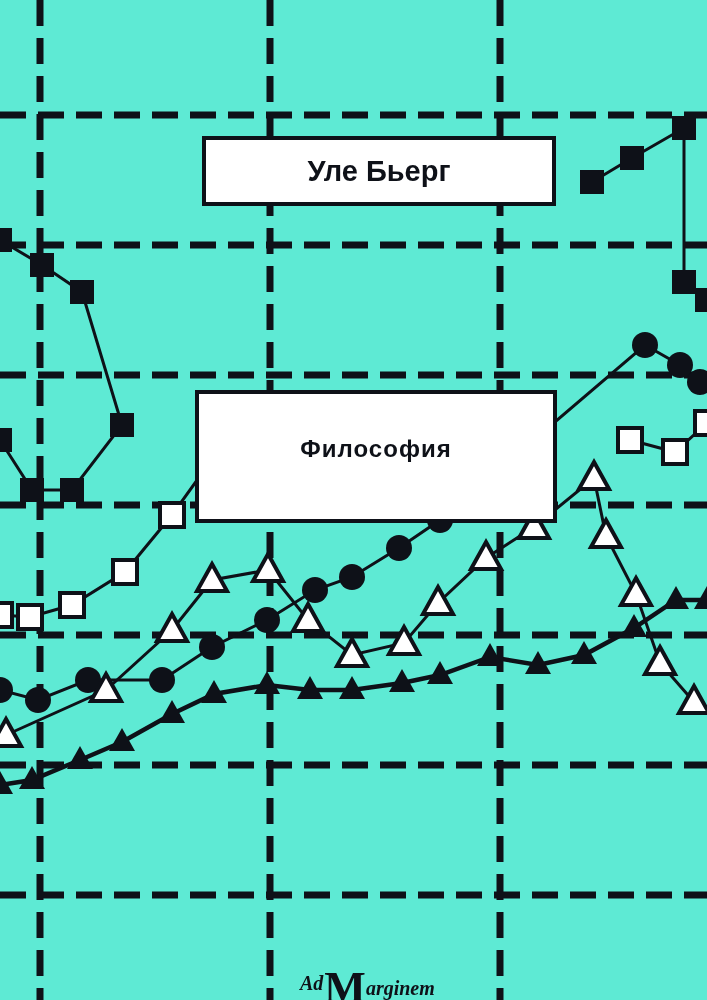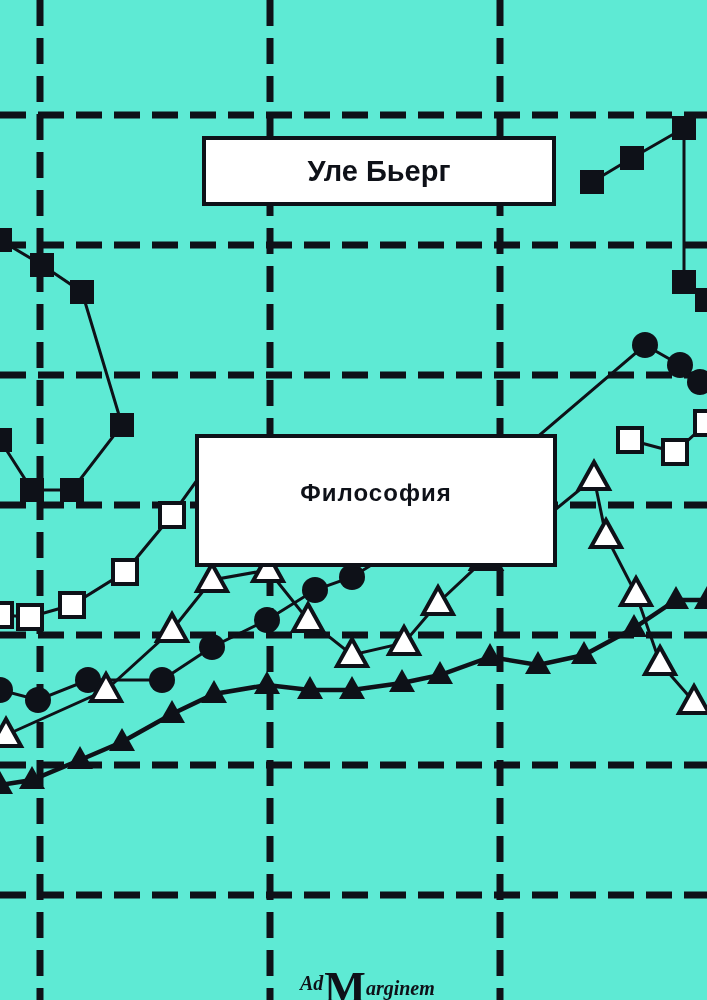--- a/index.html
+++ b/index.html
@@ -3,21 +3,21 @@
 <meta charset="utf-8">
 <style>
   html, body { margin: 0; padding: 0; background: #fdfdfd; }
   #cover { position: relative; width: 707px; height: 1000px; overflow: hidden; background: #5eead4; }
   #chart { position: absolute; left: 0; top: 0; width: 707px; height: 1000px; }
   .box { position: absolute; background: #ffffff; border: 4px solid #0e1118; box-sizing: border-box;
          display: flex; align-items: center; justify-content: center; text-align: center; color: #0e1118;
          font-family: "Liberation Sans", sans-serif; font-weight: bold; }
   #author-box { left: 202px; top: 136px; width: 354px; height: 70px; font-size: 29px; }
   #title-box { left: 86px; top: 192px; width: 570px; height: 210px; flex-direction: column; font-size: 54px; line-height: 57px; letter-spacing: 2px; }
-  #subtitle-box { left: 195px; top: 390px; width: 362px; height: 133px; flex-direction: column; font-size: 24px; line-height: 33px; letter-spacing: 1px; padding-bottom: 16px; margin-top: 44px; }
+  #subtitle-box { left: 195px; top: 390px; width: 362px; height: 133px; flex-direction: column; font-size: 24px; line-height: 33px; letter-spacing: 1px; padding-bottom: 16px; }
   #publisher { position: absolute; left: 300px; top: 963px; width: 160px; height: 50px; color: #0e1118;
                font-family: "Liberation Serif", serif; font-style: italic; display: flex; align-items: center; font-weight: bold; }
   #publisher .ad { font-size: 20px; margin-right: 1px; margin-bottom: 10px; }
   #publisher .m { font-size: 44px; font-style: normal; line-height: 44px; }
   #publisher .rest { font-size: 20px; }
 </style>
 </head>
 <body>
 
 <div id="cover">

